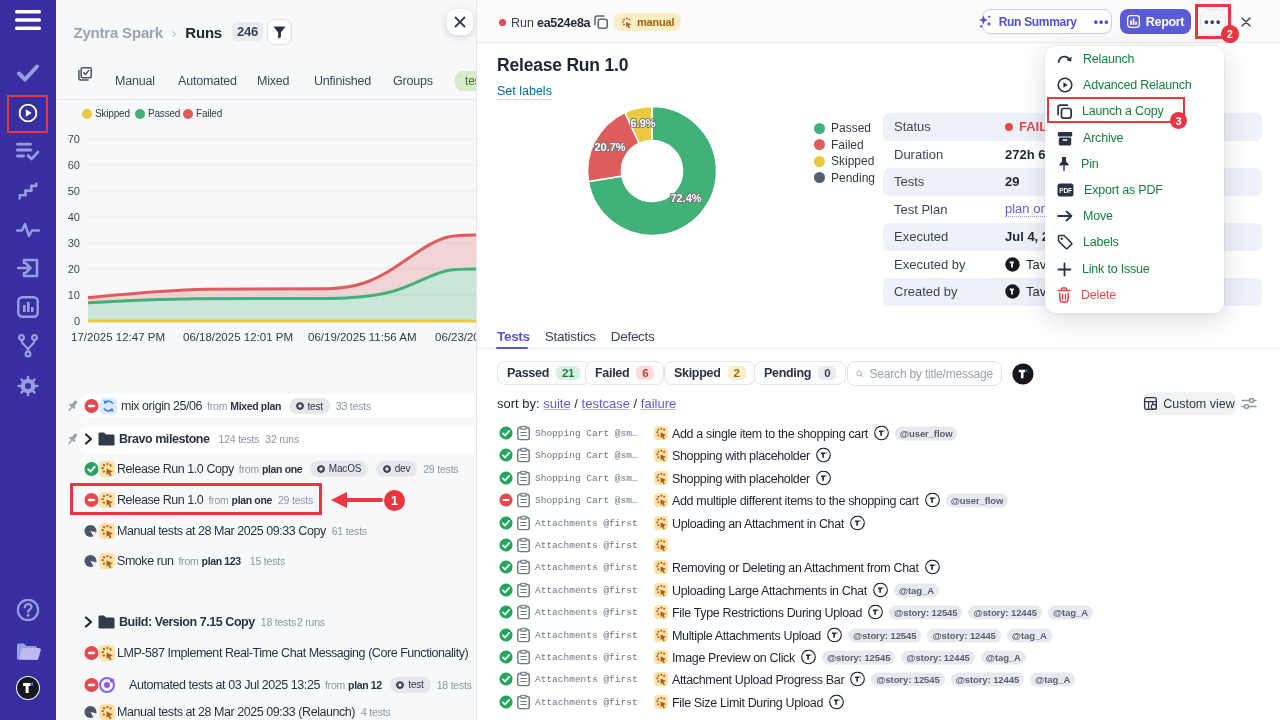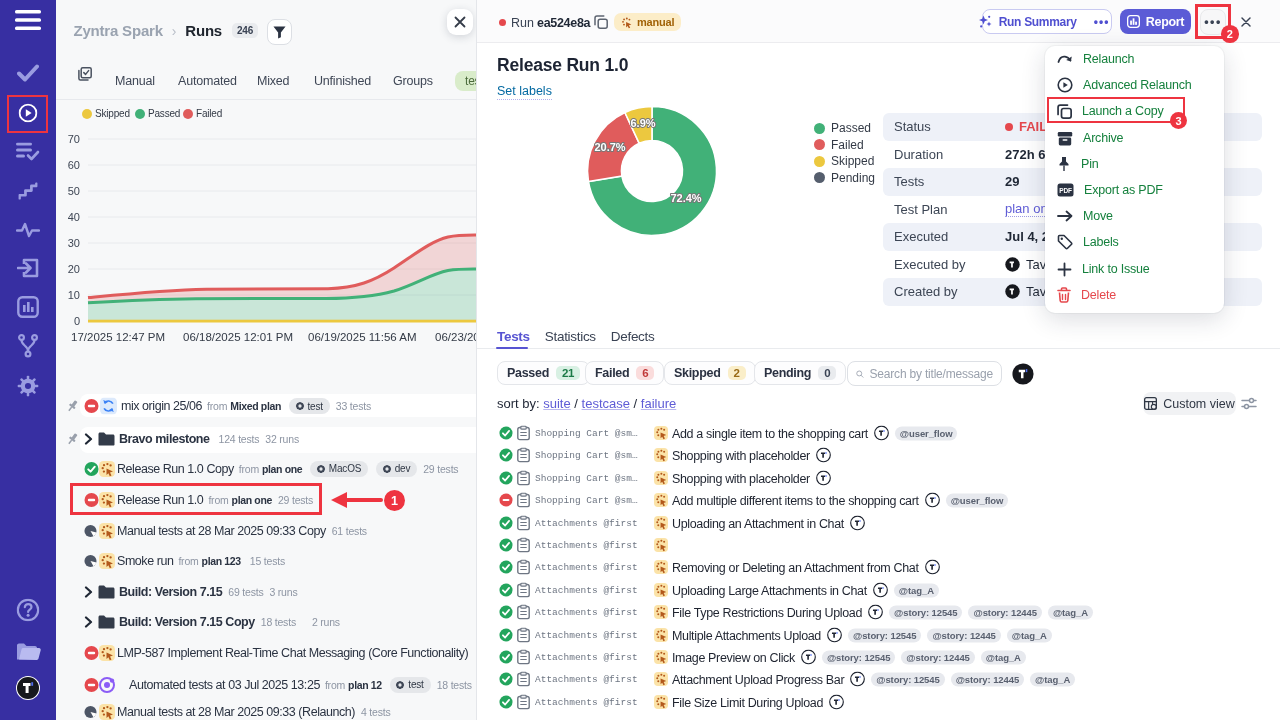--- a/index.html
+++ b/index.html
@@ -7,21 +7,21 @@
 .abs { position:absolute; }
 #stage { position:relative; width:1280px; height:720px; }
 
 #sidebar { position:absolute; left:0; top:0; width:56px; height:720px; background:#372fa2; }
 .sic { position:absolute; left:50%; transform:translate(-50%,-50%); }
 
 #lpanel { position:absolute; left:56px; top:0; width:421px; height:720px; background:#f7f8f9; border-right:1px solid #e4e6ea; overflow:hidden;}
 .crumb { position:absolute; left:17.5px; top:22px; font-size:15px; font-weight:700; color:#9aa3b0; letter-spacing:-.2px;}
 .crumb b { color:#20262f; }
 .crumb .sep { color:#b8bec8; font-weight:400; padding:0 9px; font-size:14px;}
-.badge246 { display:inline-block; background:#e9ebee; color:#3a4354; font-size:10px; font-weight:700; border-radius:5px; padding:2px 5px; vertical-align:2px; margin-left:10px;}
+.badge246 { display:inline-block; background:#e9ebee; color:#3a4354; font-size:13px; font-weight:700; border-radius:5px; padding:2px 5px; vertical-align:2px; margin-left:10px;}
 .fbtn { position:absolute; left:211px; top:19px; width:25px; height:26px; background:#fff; border:1px solid #dcdfe4; border-radius:8px; display:flex; align-items:center; justify-content:center;}
 .lsearch { position:absolute; left:244px; top:19px; width:152px; height:26px; overflow:hidden; white-space:nowrap; background:#fff; border:1px solid #e2e4e9; border-radius:8px; display:flex; align-items:center; padding:0 8px; color:#8b93a2; font-size:12.5px; gap:6px; letter-spacing:-.2px;}
 .xclose { position:absolute; left:391px; top:9px; width:26px; height:26px; background:#fff; border-radius:9px; box-shadow:0 2px 8px rgba(40,50,70,.18); display:flex; align-items:center; justify-content:center; z-index:5;}
 .ltabs { position:absolute; left:0; top:62px; width:421px; height:38px; border-bottom:1px solid #e7e9ed; font-size:12.5px; font-weight:500; color:#3f4756; letter-spacing:-.2px;}
 .ltabs .abs { top:50%; transform:translateY(-50%);} 
 .ltabs span { margin-right:0; }
 .greenpill { background:#d9ecca; color:#4c6b3c; border-radius:8px 0 0 8px; padding:3px 8px 3px 10px; font-size:12px; font-weight:500;}
 
 .leg { position:absolute; top:108px; font-size:10px; color:#333a46; display:flex; align-items:center; gap:3px; letter-spacing:-.2px;}
 .leg .dot { width:10px; height:10px;}
@@ -397,52 +397,35 @@
             <path d="M7.5 7.5 L14 10.4 L11 11.5 L12.5 14.4 L10.8 15.2 L9.4 12.2 L7.5 14 Z" fill="#b3591b"></path>
           </svg>
         </span>
    <span class="rflow" style="left:61px">
           <span class="rtitle" style="margin-left:0">Smoke run</span>
           <span class="rfrom" style="margin-left:5px">from</span>
           <span class="rfromb" style="margin-left:3px">plan 123</span>
           <span class="rcount" style="margin-left:9px">15 tests</span>
         </span>
  </div>
- <div class="rrow" style="top:580.5px">
-   <span class="ri" style="left:28px">
-          <svg width="9" height="12" viewBox="0 0 9 12">
-            <path d="M2 1.5 L7 6 L2 10.5" fill="none" stroke="#1f2735" stroke-width="2.2" stroke-linecap="round" stroke-linejoin="round"></path>
-          </svg>
-        </span>
-        <span class="ri" style="left:42px">
-          <svg width="17" height="14" viewBox="0 0 17 14">
-            <path d="M0.5 12.5 L0.5 2 C0.5 1.2 1.2 0.5 2 0.5 L6 0.5 L8 2.6 L15 2.6 C15.8 2.6 16.5 3.3 16.5 4.1 L16.5 12.5 C16.5 13.1 16 13.6 15.4 13.6 L1.6 13.6 C1 13.6 0.5 13.1 0.5 12.5 Z" fill="#333b49"></path>
-          </svg>
-        </span>
-   <span class="rflow" style="left:63px">
-          <span class="rtitle" style="margin-left:0;font-weight:600">Build: Version 7.15</span>
-          <span class="rcount" style="margin-left:6px">69 tests</span>
-          <span class="rcount" style="margin-left:6px">3 runs</span>
-        </span>
- </div>
  <div class="rrow" style="top:611px">
    <span class="ri" style="left:28px">
           <svg width="9" height="12" viewBox="0 0 9 12">
             <path d="M2 1.5 L7 6 L2 10.5" fill="none" stroke="#1f2735" stroke-width="2.2" stroke-linecap="round" stroke-linejoin="round"></path>
           </svg>
         </span>
         <span class="ri" style="left:42px">
           <svg width="17" height="14" viewBox="0 0 17 14">
             <path d="M0.5 12.5 L0.5 2 C0.5 1.2 1.2 0.5 2 0.5 L6 0.5 L8 2.6 L15 2.6 C15.8 2.6 16.5 3.3 16.5 4.1 L16.5 12.5 C16.5 13.1 16 13.6 15.4 13.6 L1.6 13.6 C1 13.6 0.5 13.1 0.5 12.5 Z" fill="#333b49"></path>
           </svg>
         </span>
    <span class="rflow" style="left:63px">
           <span class="rtitle" style="margin-left:0;font-weight:600">Build: Version 7.15 Copy</span>
           <span class="rcount" style="margin-left:6px">18 tests</span>
-          <span class="rcount" style="margin-left:16px">2 runs</span>
+          <span class="rcount" style="margin-left:1px">2 runs</span>
         </span>
  </div>
  <div class="rrow" style="top:642px">
    <span class="ri" style="left:27.5px">
           <svg width="15" height="15" viewBox="0 0 15 15">
             <circle cx="7.5" cy="7.5" r="7" fill="#e5484d"></circle>
             <rect x="3.8" y="6.3" width="7.4" height="2.4" rx="1.2" fill="#fff"></rect>
           </svg>
         </span>
         <span class="ri" style="left:43px">

